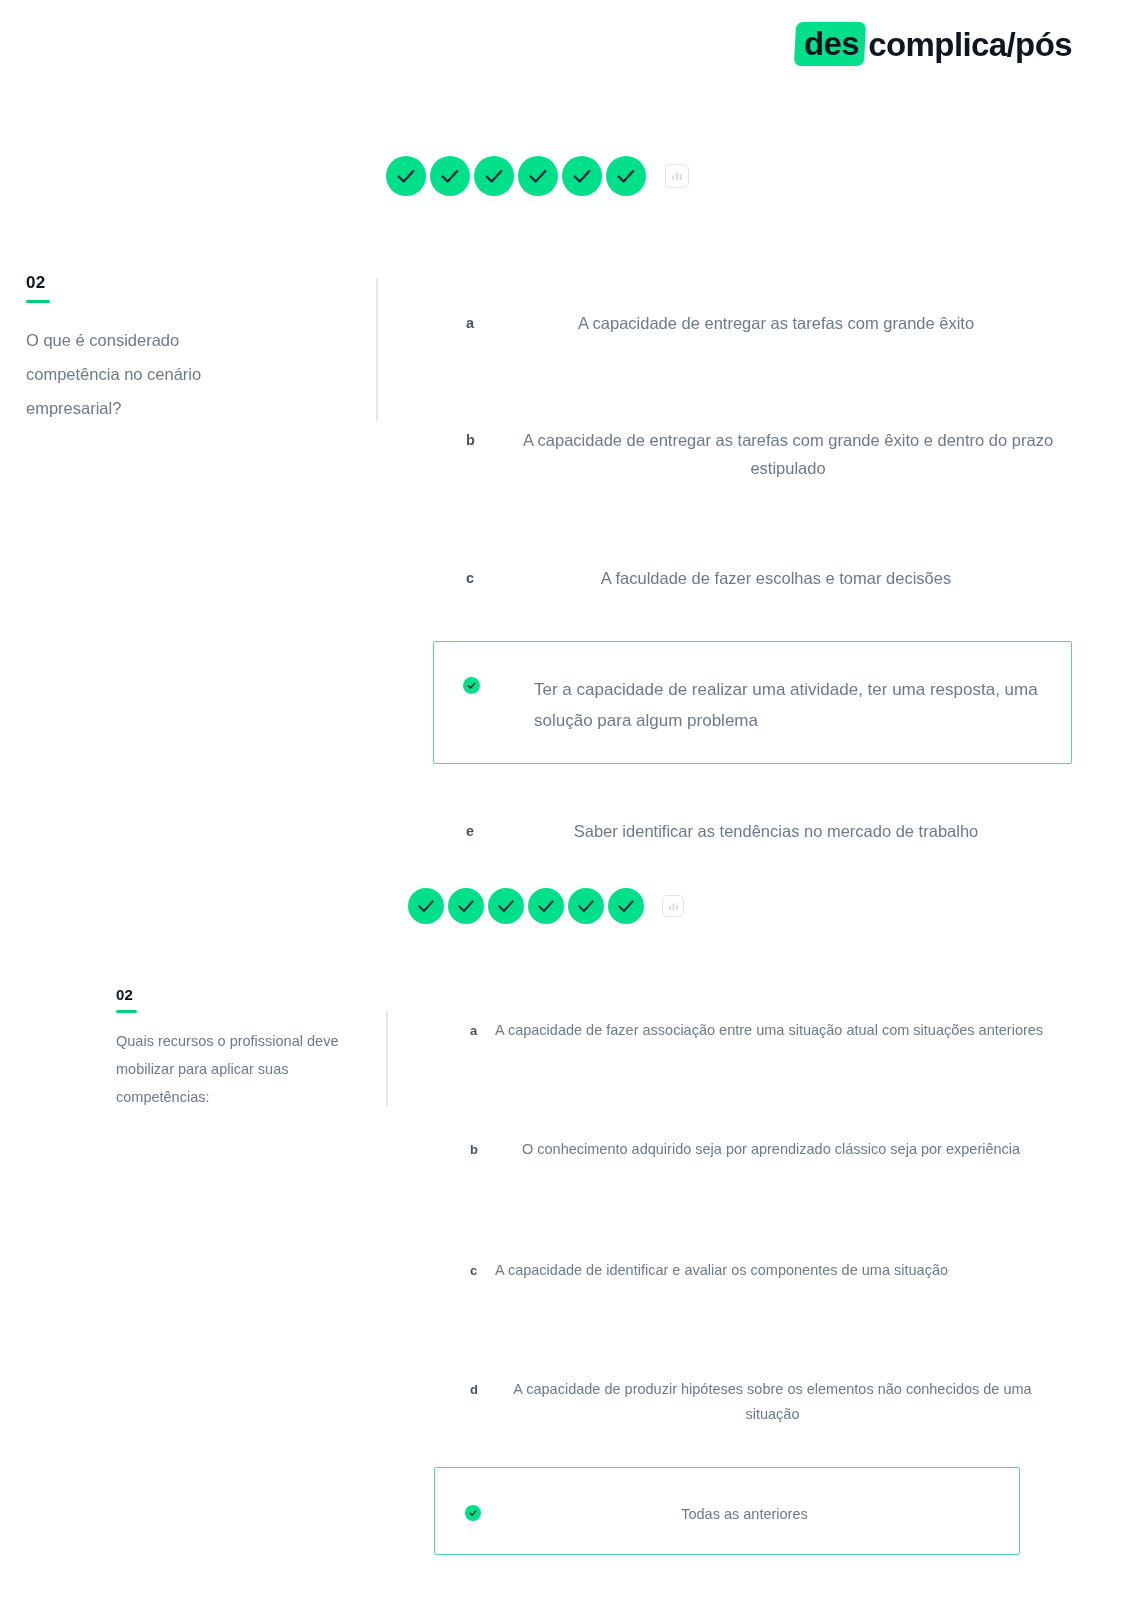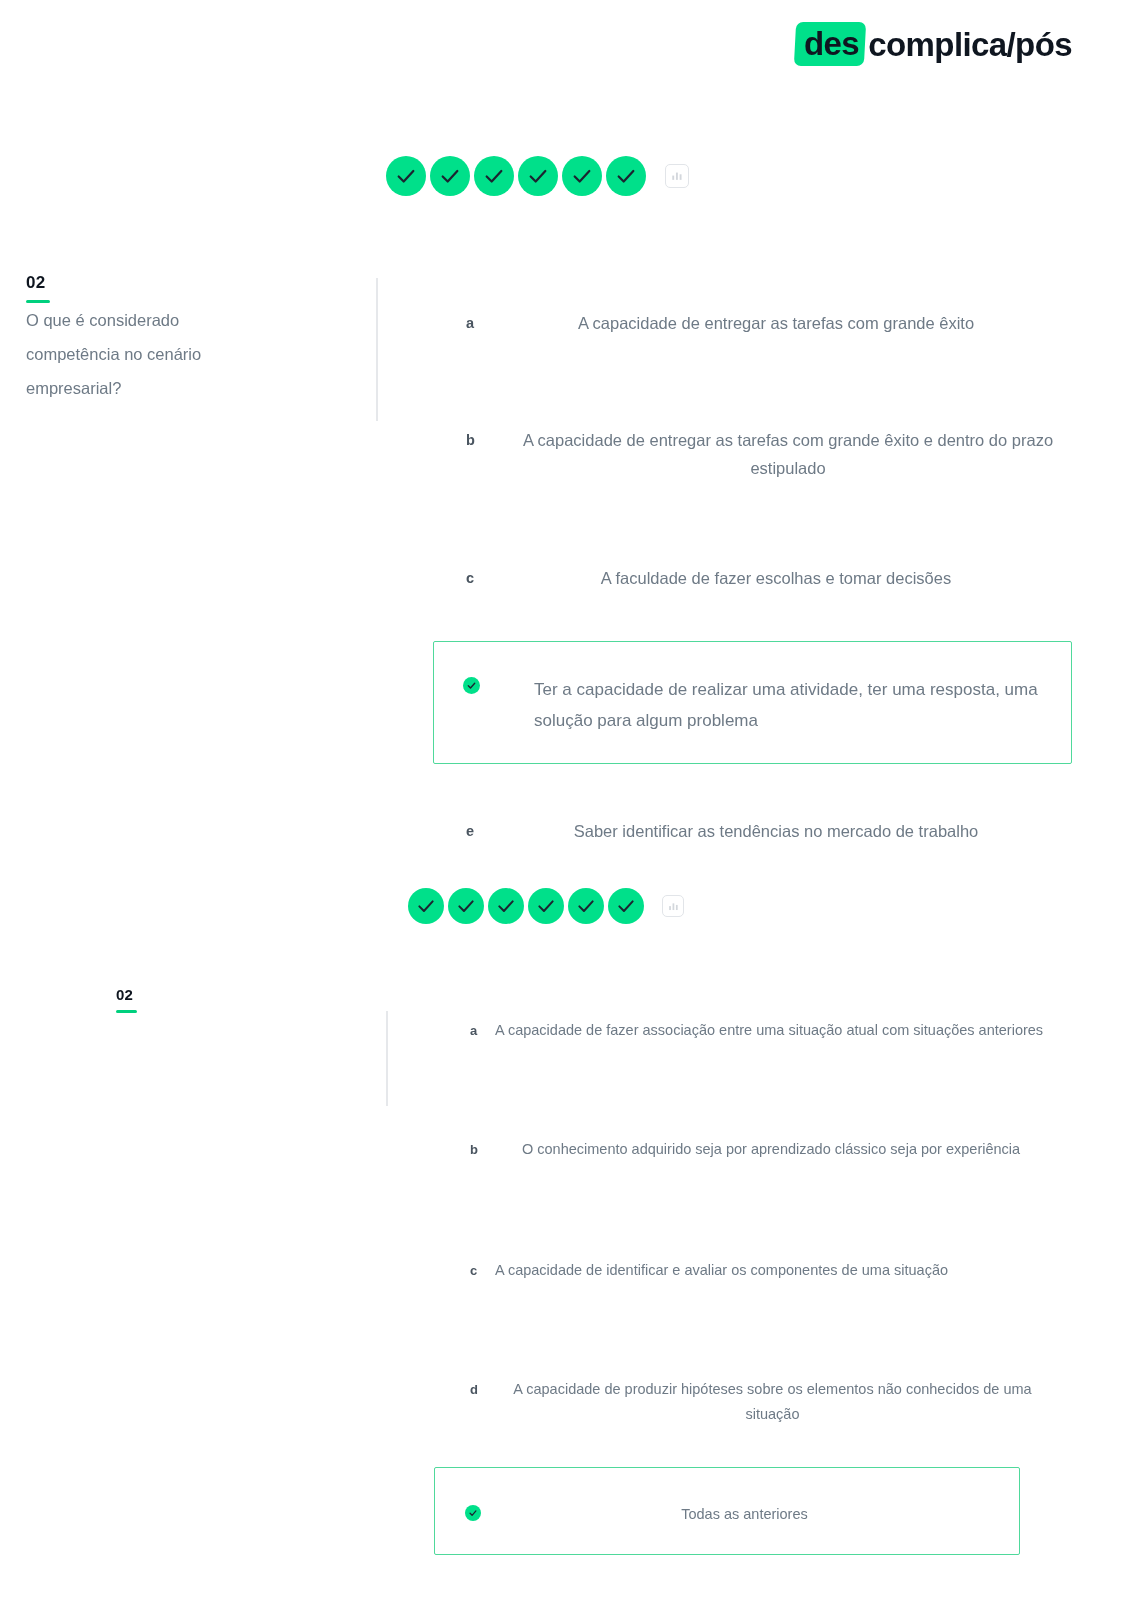--- a/index.html
+++ b/index.html
@@ -158,21 +158,21 @@
       <rect x="1.5" y="6.5" width="2.2" height="5"></rect>
       <rect x="5.8" y="3" width="2.2" height="8.5"></rect>
       <rect x="10.1" y="5" width="2.2" height="6.5"></rect>
     </svg>
   </div>
 </div>
 
 <div class="q-block" style="left:26px; top:272px; width:330px;">
   <div class="q-num" style="font-size:17px; line-height:22px;">02</div>
   <div class="q-underline" style="width:24px;height:3px;margin-top:6px;"></div>
-  <div class="q-text" style="font-size:16.5px; line-height:34px; width:215px;">O que é considerado competência no cenário empresarial?</div>
+  <div class="q-text" style="font-size:16.5px; line-height:34px; margin-top:20px; width:215px;">O que é considerado competência no cenário empresarial?</div>
 </div>
 <div class="divider" style="left:376px; top:278px; height:143px;"></div>
 
 <div class="option" style="left:466px; top:310px; width:620px;">
   <div class="opt-letter" style="font-size:14.5px; line-height:26px; width:24px;">a</div>
   <div class="opt-text" style="font-size:16.5px; line-height:26px; flex:1; text-align:center; padding-right:24px;">A capacidade de entregar as tarefas com grande êxito</div>
 </div>
 
 <div class="option" style="left:466px; top:426px; width:620px;">
   <div class="opt-letter" style="font-size:14.5px; line-height:28px; width:24px;">b</div>
@@ -235,20 +235,21 @@
       <rect x="1.5" y="6.5" width="2.2" height="5"></rect>
       <rect x="5.8" y="3" width="2.2" height="8.5"></rect>
       <rect x="10.1" y="5" width="2.2" height="6.5"></rect>
     </svg>
   </div>
 </div>
 
 <div class="q-block" style="left:80px; top:985px; width:320px;margin-left:36px;">
   <div class="q-num" style="font-size:15px; line-height:20px;">02</div>
   <div class="q-underline" style="width:21px;height:3px;margin-top:5px;"></div>
+  <div class="q-text" style="font-size:14.5px; line-height:28px; margin-top:14px; width:260px;">Quais recursos o profissional deve mobilizar para aplicar suas competências:</div>
 </div>
 <div class="divider" style="left:386px; top:1011px; height:95px;"></div>
 
 <div class="option" style="left:470px; top:1018px; width:580px;">
   <div class="opt-letter" style="font-size:13px; line-height:25px; width:25px;">a</div>
   <div class="opt-text" style="font-size:14.5px; line-height:25px; flex:1; text-align:left; width:500px;">A capacidade de fazer associação entre uma situação atual com situações anteriores</div>
 </div>
 
 <div class="option" style="left:470px; top:1137px; width:580px;">
   <div class="opt-letter" style="font-size:13px; line-height:25px; width:25px;">b</div>

